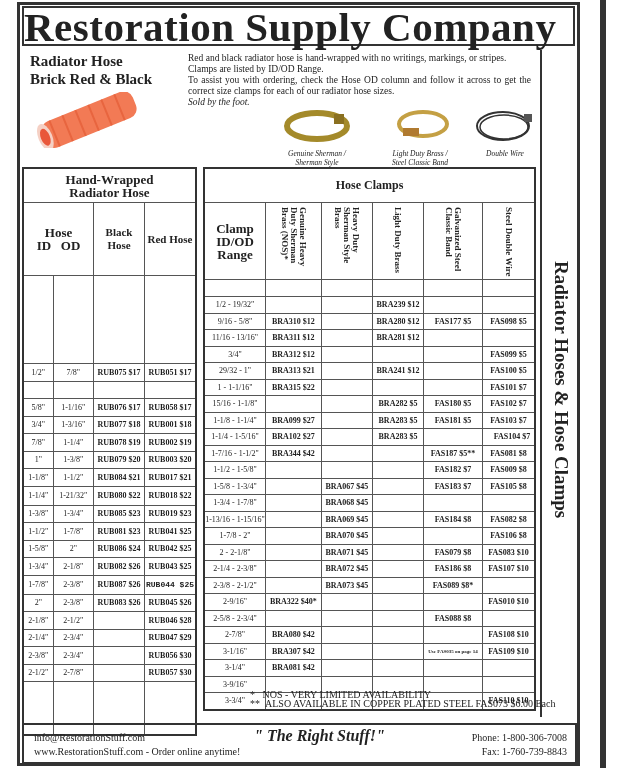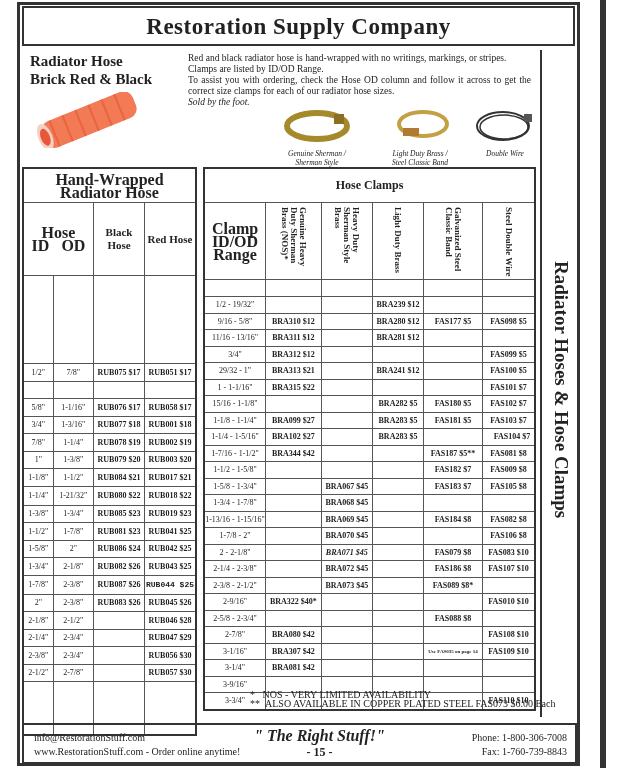--- a/index.html
+++ b/index.html
@@ -1,34 +1,34 @@
 <!DOCTYPE html>
 <html><head>
 <meta charset="utf-8">
 <style>
   html,body{margin:0;padding:0;background:#fff;}
   body{width:628px;height:768px;position:relative;overflow:hidden;font-family:"Liberation Serif","DejaVu Serif",serif;color:#222;}
   .abs{position:absolute;}
   .page{left:17px;top:2px;width:563px;height:764px;border:3px solid #333;box-sizing:border-box;}
   .rightbar{left:600px;top:0;width:6px;height:768px;background:#333;}
-  .title{left:22px;top:6px;width:553px;height:40px;border:2px solid #333;box-sizing:border-box;text-align:center;font-weight:bold;font-size:23px;line-height:38px;letter-spacing:0.5px;}
+  .title{left:22px;top:6px;width:553px;height:40px;border:2px solid #333;box-sizing:border-box;text-align:left;font-weight:bold;font-size:41px;line-height:38px;letter-spacing:0.5px;}
   .prod-title{left:30px;top:52px;font-weight:bold;font-size:15px;line-height:18px;}
   .desc{left:188px;top:53px;width:343px;font-size:9.5px;line-height:11px;text-align:justify;}
   .desc i{font-style:italic;}
   .hose-img{left:32px;top:92px;width:112px;height:56px;}
   .clamp-img{width:70px;height:40px;}
   .cap{font-size:7.5px;font-style:italic;text-align:center;line-height:8.5px;}
   .side-label{left:546px;top:200px;width:30px;height:380px;writing-mode:vertical-rl;font-weight:bold;font-size:19px;text-align:center;line-height:30px;}
   .side-box{left:540px;top:50px;width:38px;height:667px;border-left:2px solid #333;box-sizing:border-box;}
   table{border-collapse:collapse;position:absolute;}
   td,th{border:1px solid #555;font-size:8px;text-align:center;padding:0;height:14px;}
   .b{font-weight:bold;font-family:"Liberation Serif",serif;}
   .lt{left:22px;top:167px;width:175px;border:2px solid #333;}
   .rt{left:203px;top:167px;width:333px;border:2px solid #333;}
-  .hd{font-weight:bold;font-size:16px;line-height:13px;}
+  .hd{font-weight:bold;font-size:13px;line-height:13px;}
   .vert{writing-mode:vertical-rl;transform:rotate(0deg);font-weight:bold;font-size:9px;line-height:9px;text-align:left;padding-top:4px;}
   .notes{left:250px;top:690px;font-size:10px;line-height:9px;}
   .footer{left:22px;top:723px;width:555px;height:41px;border:2px solid #333;box-sizing:border-box;font-size:10px;}
   .fl{left:10px;top:6px;line-height:14px;}
   .fc{left:230px;top:2px;text-align:center;}
   .fr{right:8px;top:6px;text-align:right;line-height:14px;}
   .slogan{font-weight:bold;font-style:italic;font-size:16px;line-height:18px;}
   .pg{font-size:12px;font-weight:bold;}
   .small{font-size:5px;}
 </style>
@@ -373,21 +373,21 @@
         <td style="height: 15.5px;">1-7/8 - 2"</td>
         <td class="b" style="height: 15.5px;"></td>
         <td class="b" style="height: 15.5px;">BRA070 $45</td>
         <td class="b" style="height: 15.5px;"></td>
         <td class="b" style="height: 15.5px;"></td>
         <td class="b" style="height: 15.5px;">FAS106 $8</td>
       </tr>
       <tr>
         <td style="height: 15.5px;">2 - 2-1/8"</td>
         <td class="b" style="height: 15.5px;"></td>
-        <td class="b" style="height: 15.5px; font-style: italic;">BRA071 $45</td>
+        <td class="b" style="height: 15.5px;">BRA071 $45</td>
         <td class="b" style="height: 15.5px;"></td>
         <td class="b" style="height: 15.5px;">FAS079 $8</td>
         <td class="b" style="height: 15.5px;">FAS083 $10</td>
       </tr>
       <tr>
         <td style="height: 15.5px;">2-1/4 - 2-3/8"</td>
         <td class="b" style="height: 15.5px;"></td>
         <td class="b" style="height: 15.5px;">BRA072 $45</td>
         <td class="b" style="height: 15.5px;"></td>
         <td class="b" style="height: 15.5px;">FAS186 $8</td>
@@ -465,19 +465,18 @@
   <div><span>**</span>&nbsp;&nbsp;<span>ALSO AVAILABLE IN COPPER PLATED STEEL FAS073  $6.00 Each</span></div>
 </div>
 
 <div class="abs footer">
   <div class="abs fl">
     <div>info@RestorationStuff.com</div>
     <div>www.RestorationStuff.com - Order online anytime!</div>
   </div>
   <div class="abs fc">
     <div class="slogan">" The Right Stuff!"</div>
-    <div class="pg">- 15 -</div>
   </div>
   <div class="abs fr">
     <div>Phone: 1-800-306-7008</div>
     <div>Fax: 1-760-739-8843</div>
   </div>
 </div>
 
 </body></html>

